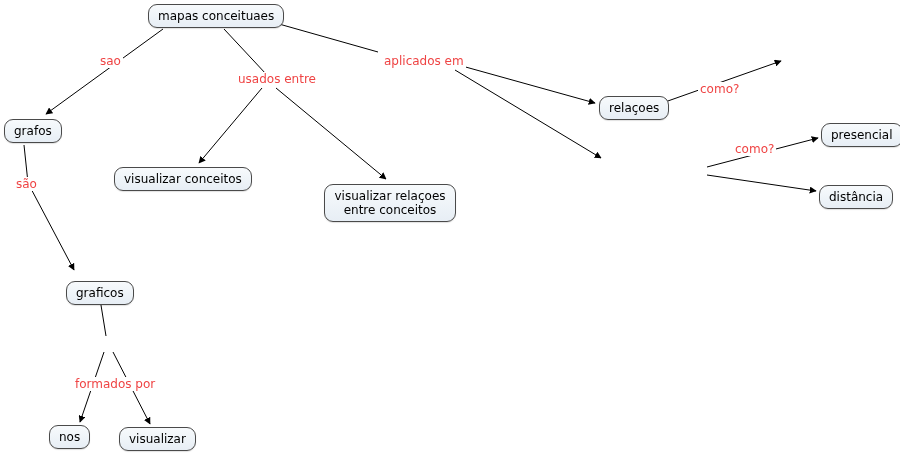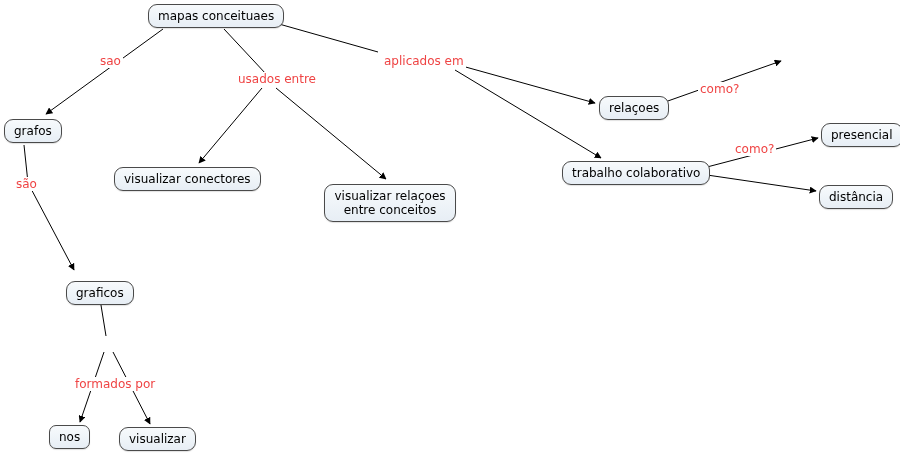--- a/index.html
+++ b/index.html
@@ -61,26 +61,25 @@
     <line x1="104" y1="352" x2="80" y2="422" marker-end="url(#arrow)"></line>
     <line x1="113" y1="352" x2="150" y2="424" marker-end="url(#arrow)"></line>
     <line x1="665" y1="102" x2="781" y2="61" marker-end="url(#arrow)"></line>
     <line x1="707" y1="167" x2="818" y2="138" marker-end="url(#arrow)"></line>
     <line x1="707" y1="175" x2="816" y2="191" marker-end="url(#arrow)"></line>
   </svg>
 
   <div class="node" style="left:148px;top:4px;">mapas conceituaes</div>
   <div class="node" style="left:4px;top:119px;">grafos</div>
   <div class="node" style="left:66px;top:281px;text-align:center;">graficos</div>
-  <div class="node" style="left:49px;top:425px;border-radius:7px;">nos</div>
+  <div class="node" style="left:49px;top:425px;">nos</div>
   <div class="node" style="left:119px;top:427px;">visualizar</div>
-  <div class="node" style="left:114px;top:167px;">visualizar conectores</div>
+  <div class="node" style="left:114px;top:167px;">visualizar conceitos</div>
   <div class="node multiline" style="left:324px;top:184px;">visualizar relaçoes entre conceitos</div>
   <div class="node" style="left:599px;top:96px;">relaçoes</div>
-  <div class="node" style="left:562px;top:161px;">trabalho colaborativo</div>
   <div class="node" style="left:821px;top:123px;">presencial</div>
   <div class="node" style="left:819px;top:185px;">distância</div>
 
   <span class="edge-label" style="left:98px;top:54px;">sao</span>
   <span class="edge-label" style="left:236px;top:72px;">usados entre</span>
   <span class="edge-label" style="left:382px;top:54px;text-align:right;">aplicados em</span>
   <span class="edge-label" style="left:14px;top:177px;">são</span>
   <span class="edge-label" style="left:73px;top:337px;margin-top:40px;">formados por</span>
   <span class="edge-label" style="left:698px;top:82px;">como?</span>
   <span class="edge-label" style="left:733px;top:142px;">como?</span>

